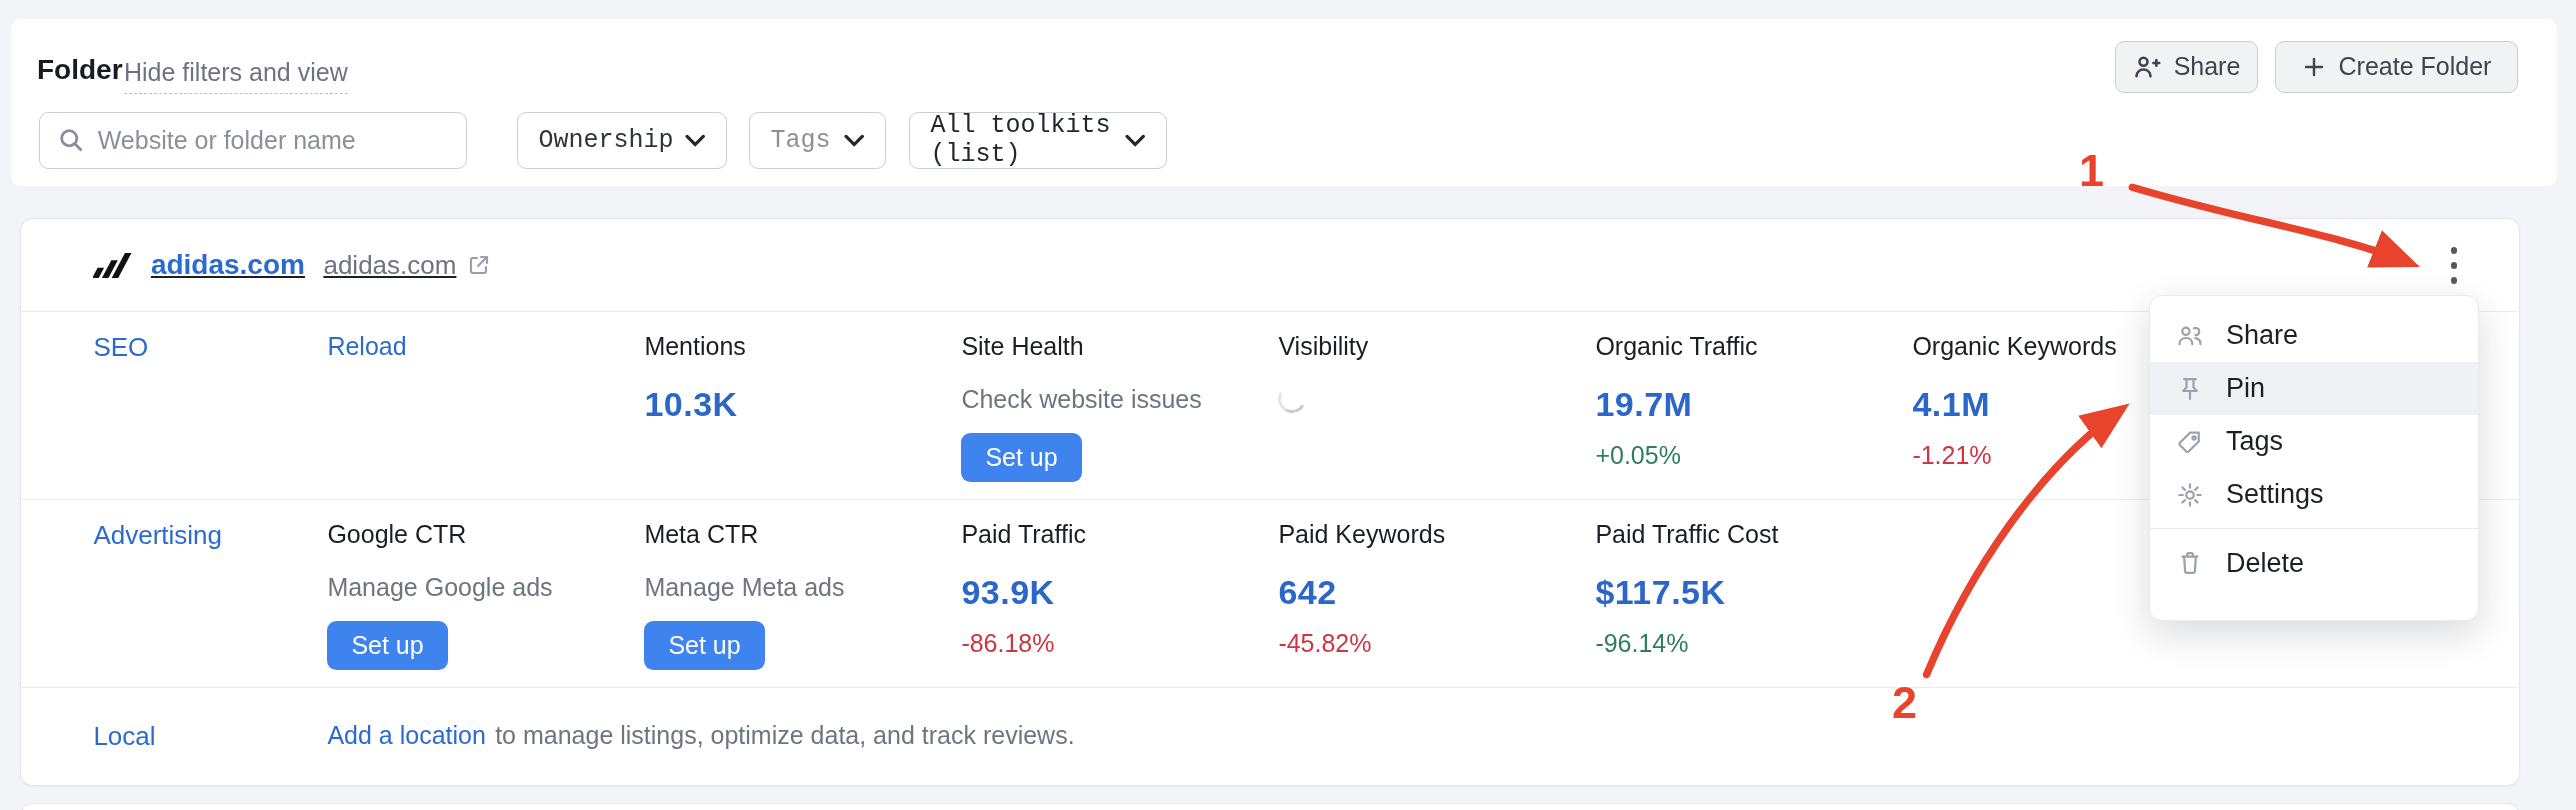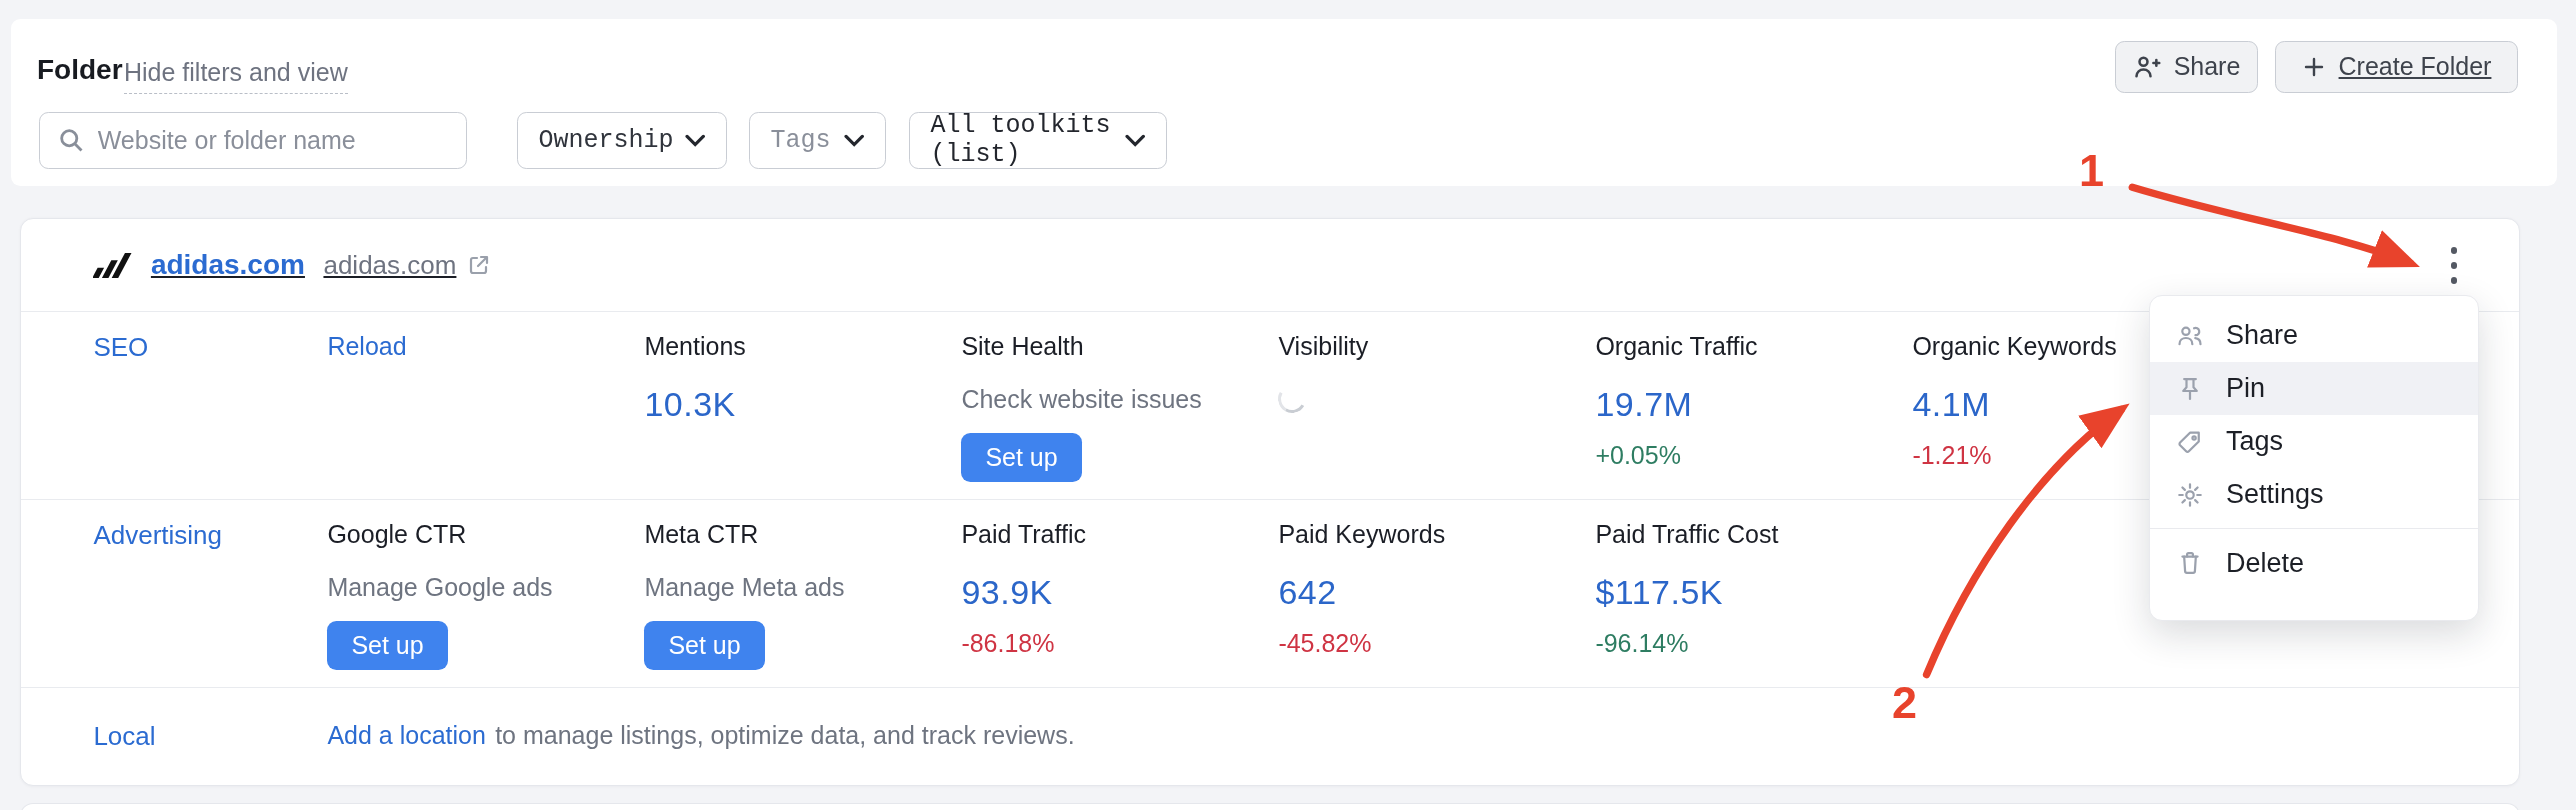--- a/index.html
+++ b/index.html
@@ -38,21 +38,21 @@
   }
   .dd-ownership { left:506px; width:210px; color:#30343c; }
   .dd-tags { left:738px; width:137px; color:#8a8f9a; }
   .dd-toolkits { left:898px; width:258px; color:#23262d; }
   .top-btn {
     position:absolute; top:22px; height:52px; background:#f1f2f4;
     border:1.9px solid #c9cdd4; border-radius:9.3px; display:flex; align-items:center;
     justify-content:center; gap:13px; font-size:25px; color:#3e434c; cursor:pointer;
   }
   .btn-share { left:2104px; width:143px; }
-  .btn-create { left:2264px; width:243px;text-decoration:underline; }
+  .btn-create { left:2264px; width:243px; }
   
   .folder-card {
     position:absolute; left:20.4px; top:218px; width:2500px; height:568px;
     background:#fff; border:0.9px solid #e5e7ec; border-radius:13px;
     box-shadow:0 0.9px 2.8px rgba(20,24,40,.04);
   }
   .card-header {
     height:93px; border-bottom:1.9px solid #e9ebef; display:flex; align-items:center;
     padding:0 37px 0 72px; gap:18.5px; position:relative;text-decoration:underline;
   }
@@ -64,21 +64,21 @@
   }
   .kebab-btn span { width:6.5px; height:6.5px; border-radius:50%; background:#545963; }
   .metric-row {
     display:grid; grid-template-columns:234px repeat(6,317px); padding:20.4px 0 0 72px;
   }
   .row-seo { height:188px; border-bottom:1.9px solid #e9ebef; }
   .row-adv { height:188px; border-bottom:1.9px solid #e9ebef; }
   .row-label { font-size:26px; color:#2b6bd1; cursor:pointer; }
   .cell-title { font-size:25px; color:#1b1e26; margin-bottom:24px; }
   .cell-link { font-size:25px; color:#2b6bd1; cursor:pointer; }
-  .cell-value { font-size:34px; font-weight:400; color:#2b66c9; letter-spacing:0.5px; }
+  .cell-value { font-size:34px; font-weight:700; color:#2b66c9; letter-spacing:0.5px; }
   .cell-change { font-size:25px; margin-top:16.7px; }
   .cell-note { font-size:25px; color:#6e7480; margin-bottom:18.5px; }
   .setup-btn {
     display:inline-block; background:#3f83ee; color:#fff; font-size:25px; font-weight:400;
     border:none; border-radius:9.3px; padding:10.2px 24px; cursor:pointer;
     font-family:"Liberation Sans", sans-serif;
   }
   .spinner {
     width:28px; height:28px; border-radius:50%; margin-top:13px;
     border:3.7px solid transparent; border-bottom-color:#c9cdd3; border-left-color:#e2e4e8;

